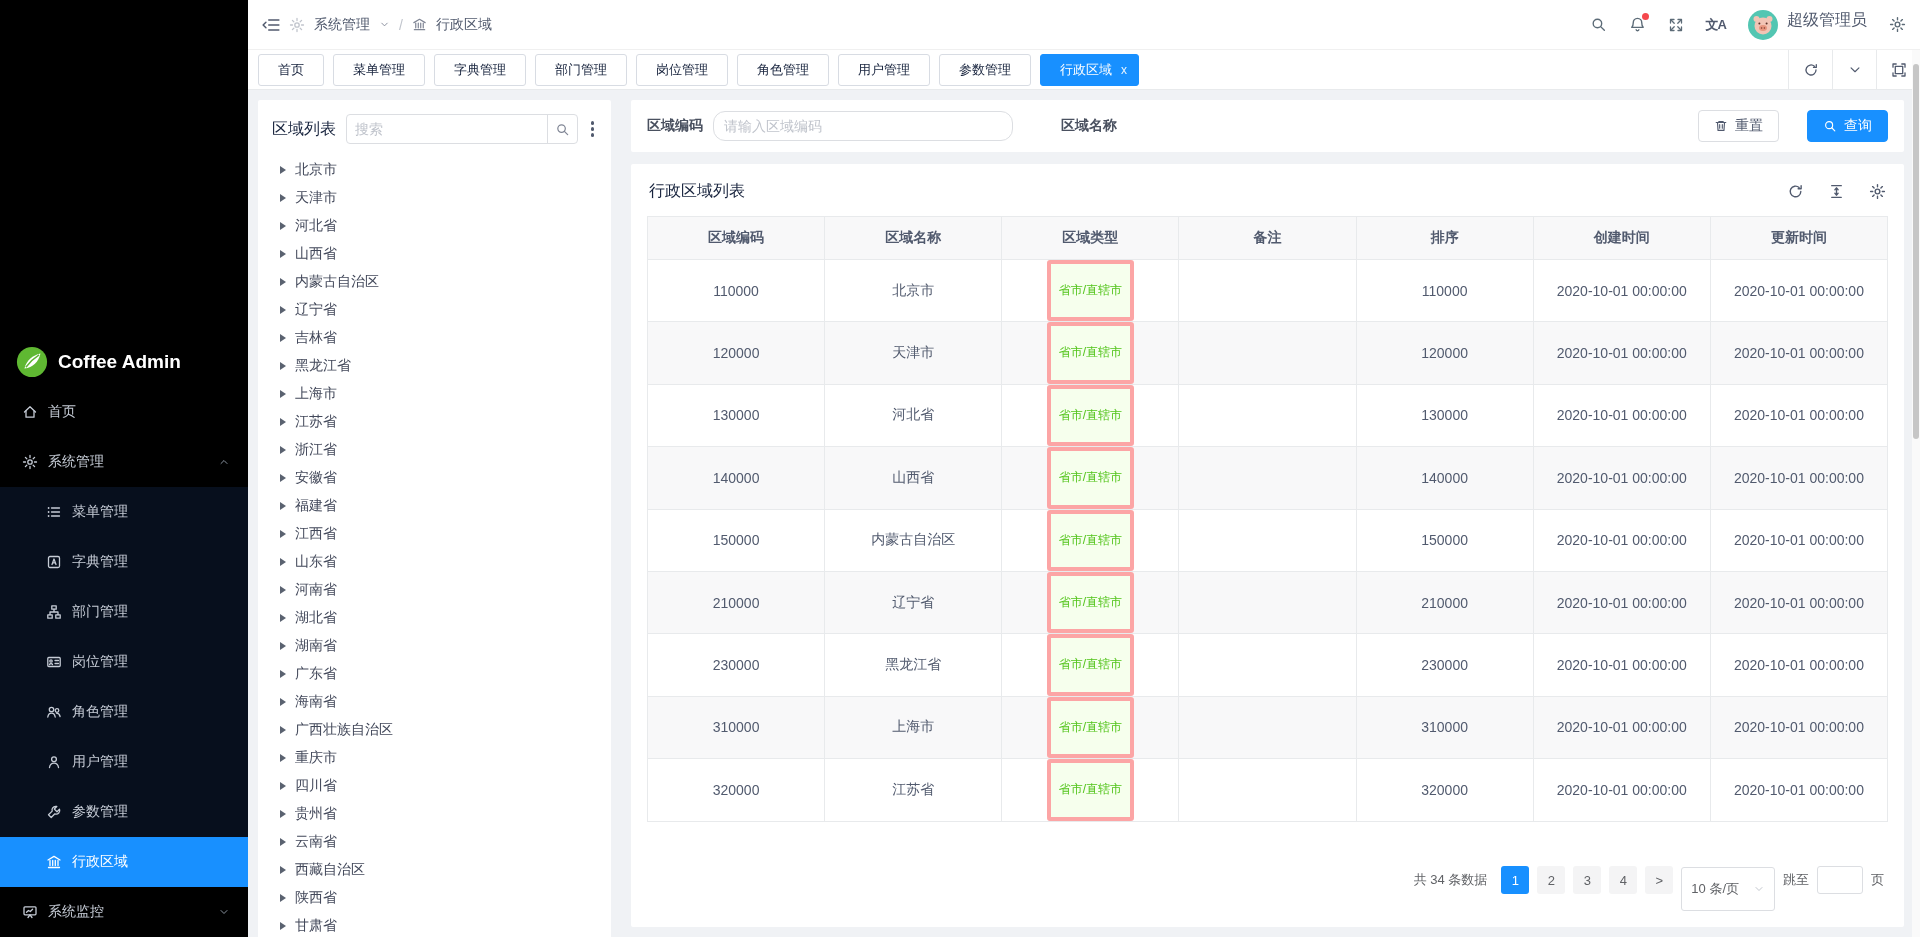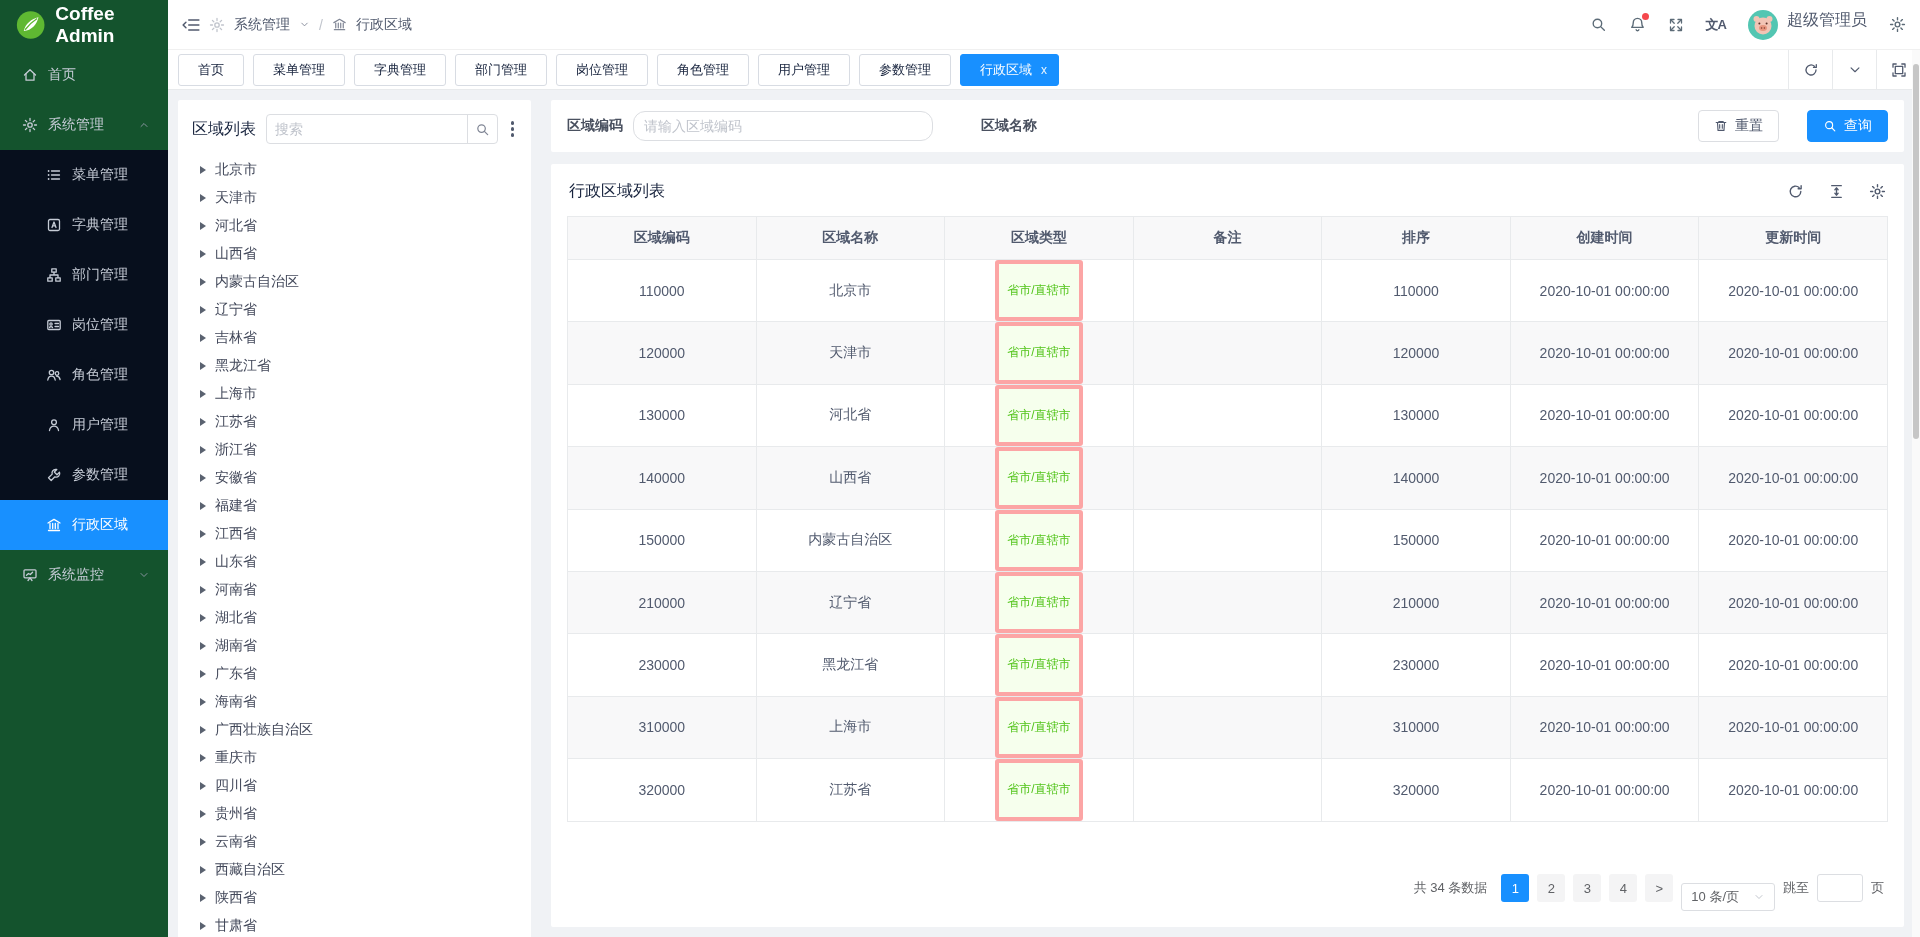--- a/index.html
+++ b/index.html
@@ -1,21 +1,21 @@
 <!DOCTYPE html>
 <html><head>
 <meta charset="utf-8">
 <style>
   * { margin:0; padding:0; box-sizing:border-box; }
   html,body { width:1920px; height:937px; overflow:hidden; }
   body { font-family:"Liberation Sans","DejaVu Sans",sans-serif; background:#f0f2f5; color:#515a6e; }
   .app { display:flex; width:1920px; height:937px; }
 
   
-  .sidebar { width:168px; flex-shrink:0; background:#14532d; color:#c6ccd6; display:flex; flex-direction:column; }
+  .sidebar { width:248px; flex-shrink:0; background:#000000; color:#c6ccd6; display:flex; flex-direction:column;justify-content:flex-end; }
   .logo { height:50px; display:flex; align-items:center; gap:10px; padding-left:16px; color:#fff; font-weight:bold; font-size:19px; }
   .menu-item { height:50px; display:flex; align-items:center; gap:10px; padding:0 18px 0 22px; font-size:14px; color:#c6ccd6; cursor:pointer; }
   .menu-item .chev { margin-left:auto; color:#8b95a1; }
   .submenu { background:#070f1d; }
   .submenu .menu-item { padding-left:46px; }
   .menu-item.active { background:#1890ff; color:#fff; }
   .mi-ic { width:16px; height:16px; flex-shrink:0; }
 
   
   .main { flex:1; display:flex; flex-direction:column; min-width:0; }
@@ -77,21 +77,21 @@
   th { background:#f8f8f9; height:43px; font-weight:600; }
   td { height:46px; }
   tbody tr:nth-child(even) { background:#f8f8f9; }
   .tag { display:inline-block; padding:18px 8px; font-size:12px; line-height:1.45; color:#52c41a; background:#f6ffed; border:4px solid #fca5a5; border-radius:3px; }
 
   .pagination { margin-top:auto; display:flex; align-items:center; justify-content:flex-end; gap:8px; padding:14px 4px 16px; font-size:13px; color:#606266; }
   .total-text { margin-right:6px; }
   .pages { display:flex; gap:8px; }
   .page { min-width:28px; height:28px; display:inline-flex; align-items:center; justify-content:center; background:#f4f4f5; border-radius:3px; color:#606266; cursor:pointer; font-size:13px; }
   .page.active { background:#1890ff; color:#fff; }
-  .size-select { height:28px; border:1px solid #dcdee2; border-radius:3px; display:flex; align-items:center; gap:14px; padding:12px 9px; background:#fff; color:#606266; cursor:pointer;margin-top:18px; }
+  .size-select { height:44px; border:1px solid #dcdee2; border-radius:3px; display:flex; align-items:center; gap:14px; padding:12px 9px; background:#fff; color:#606266; cursor:pointer;margin-top:18px; }
   .size-select .chev-sm { color:#c0c4cc; }
   .jump-input { width:46px; height:28px; border:1px solid #dcdee2; border-radius:3px; outline:none; text-align:center; font-size:13px; color:#515a6e; }
 
   
   .scrollbar { position:fixed; right:0; top:50px; bottom:0; width:8px; background:#fafafa; }
   .scrollbar .thumb { position:absolute; top:14px; left:1px; width:6px; height:375px; background:#c6c6c6; border-radius:3px; }
 
   .ic { fill:none; stroke:currentColor; stroke-width:1.3; stroke-linecap:round; stroke-linejoin:round; }
 </style>
 </head>

